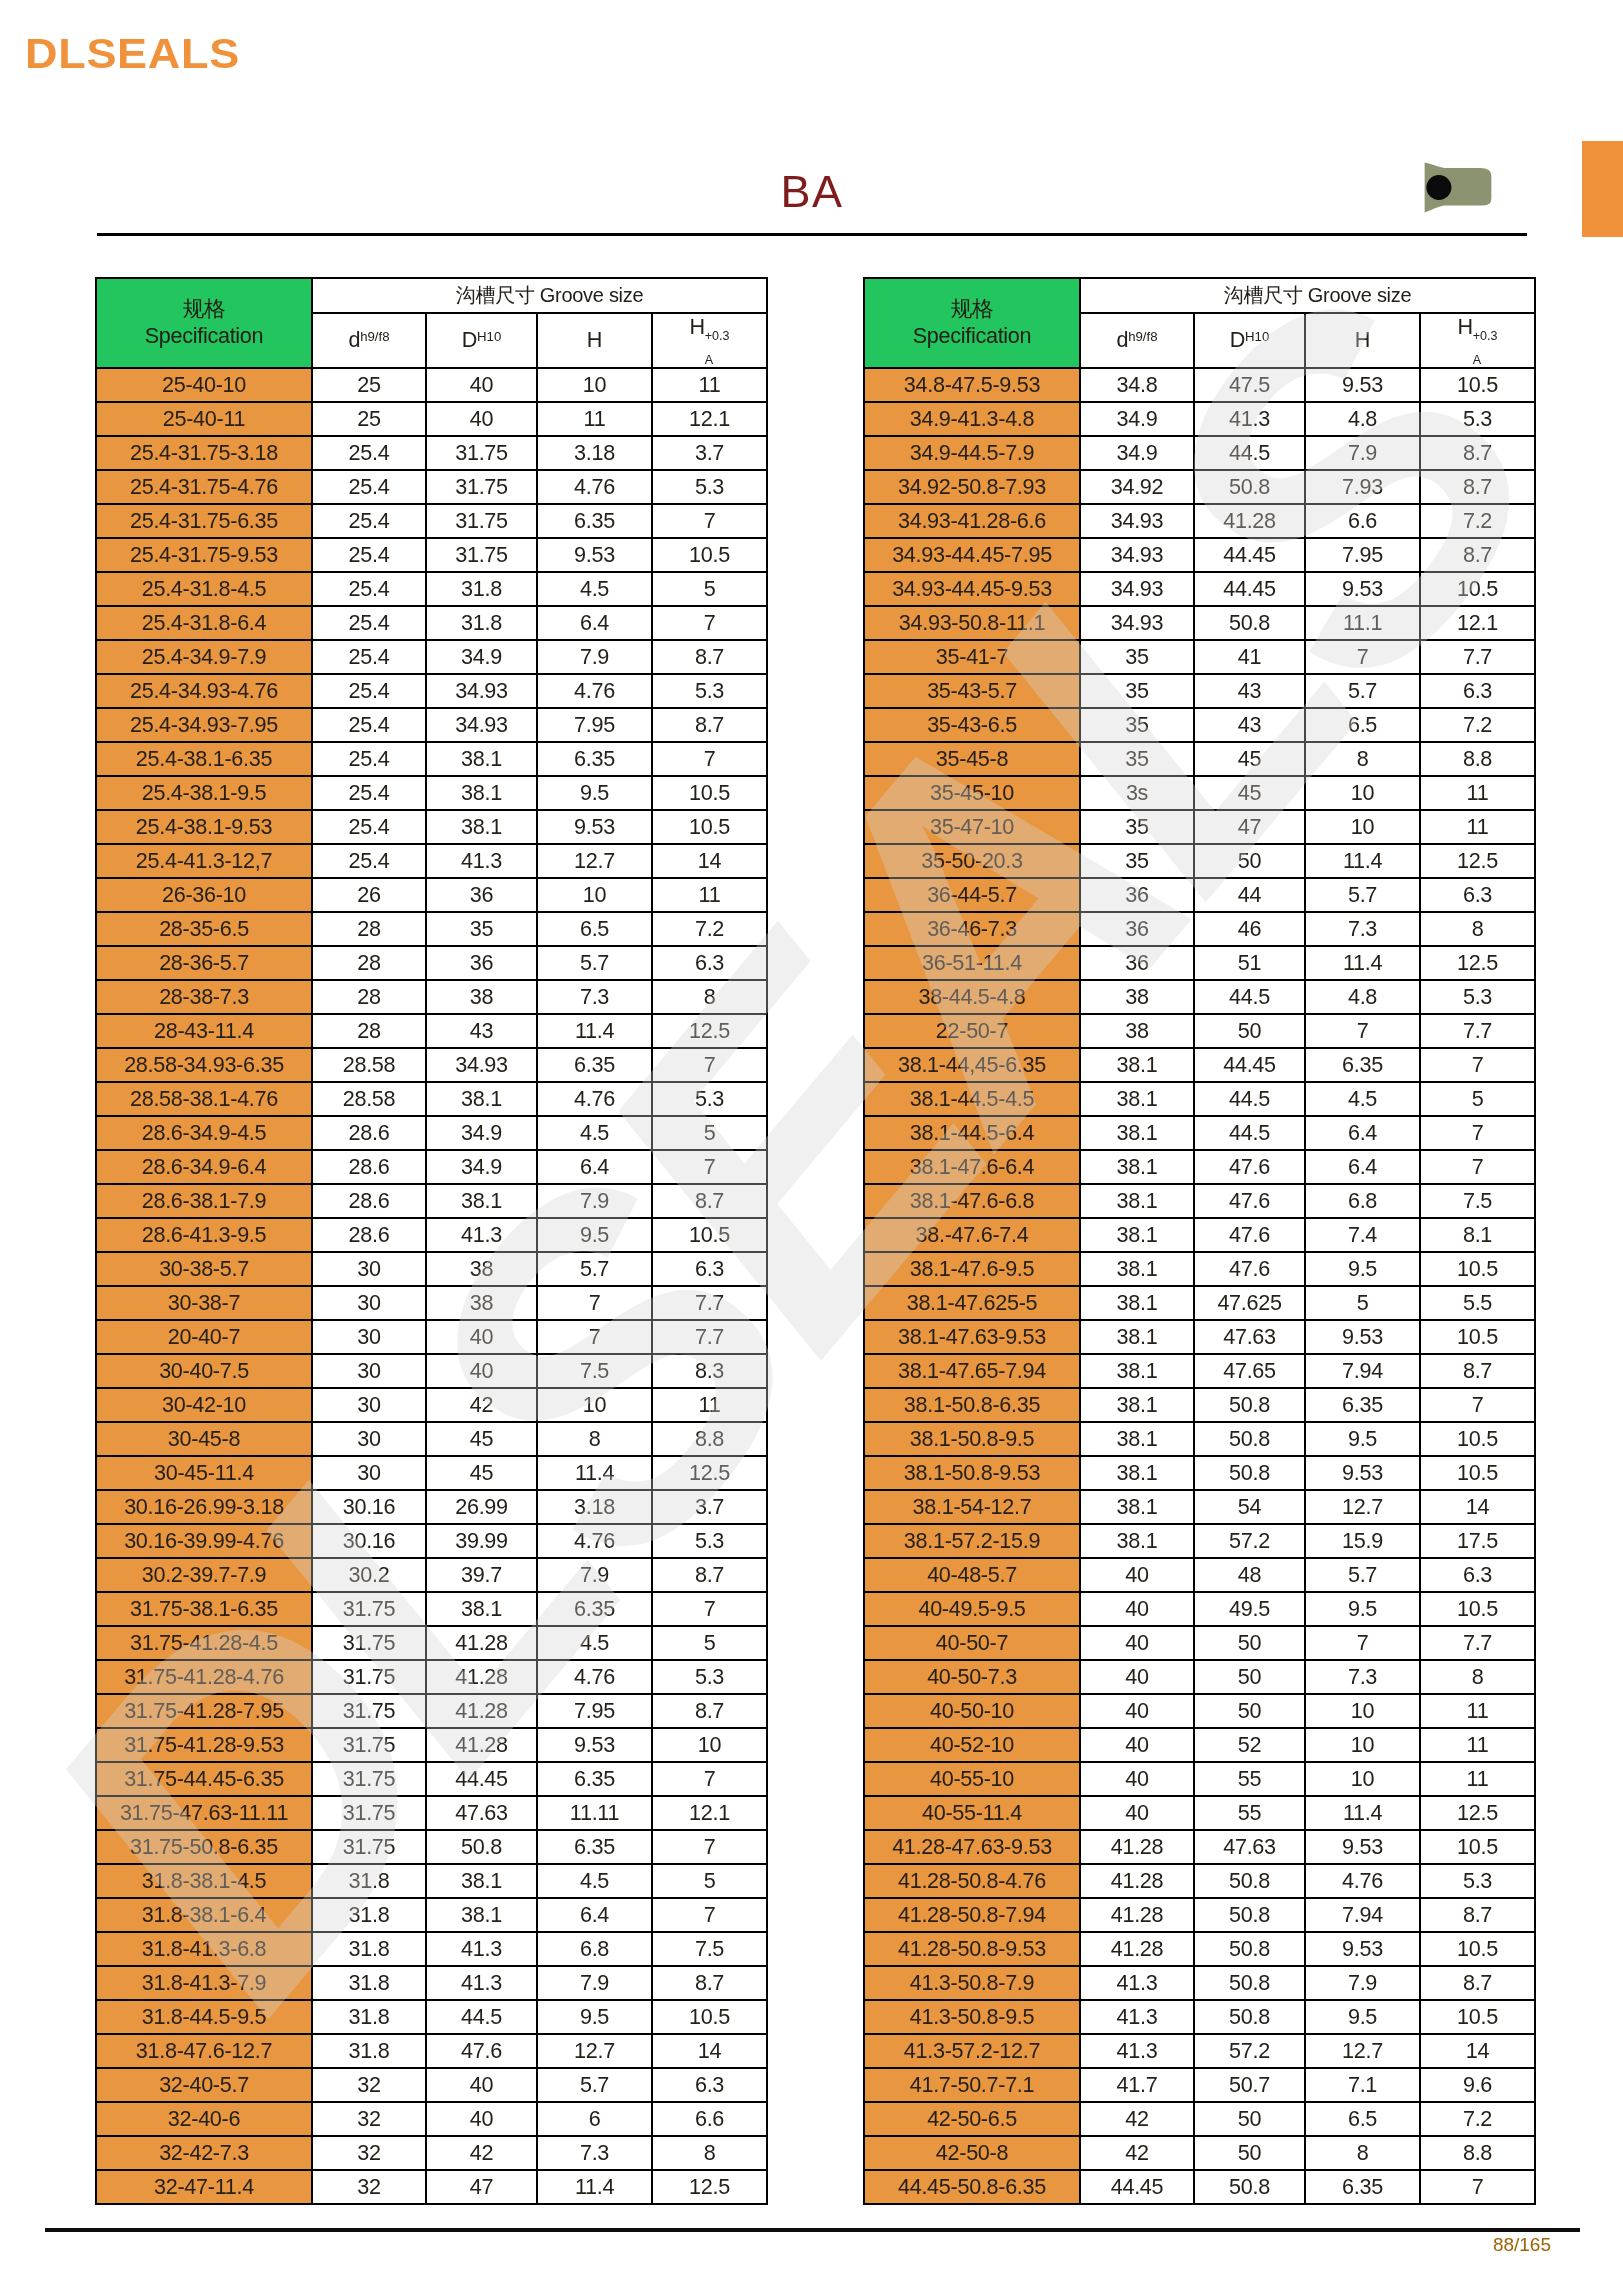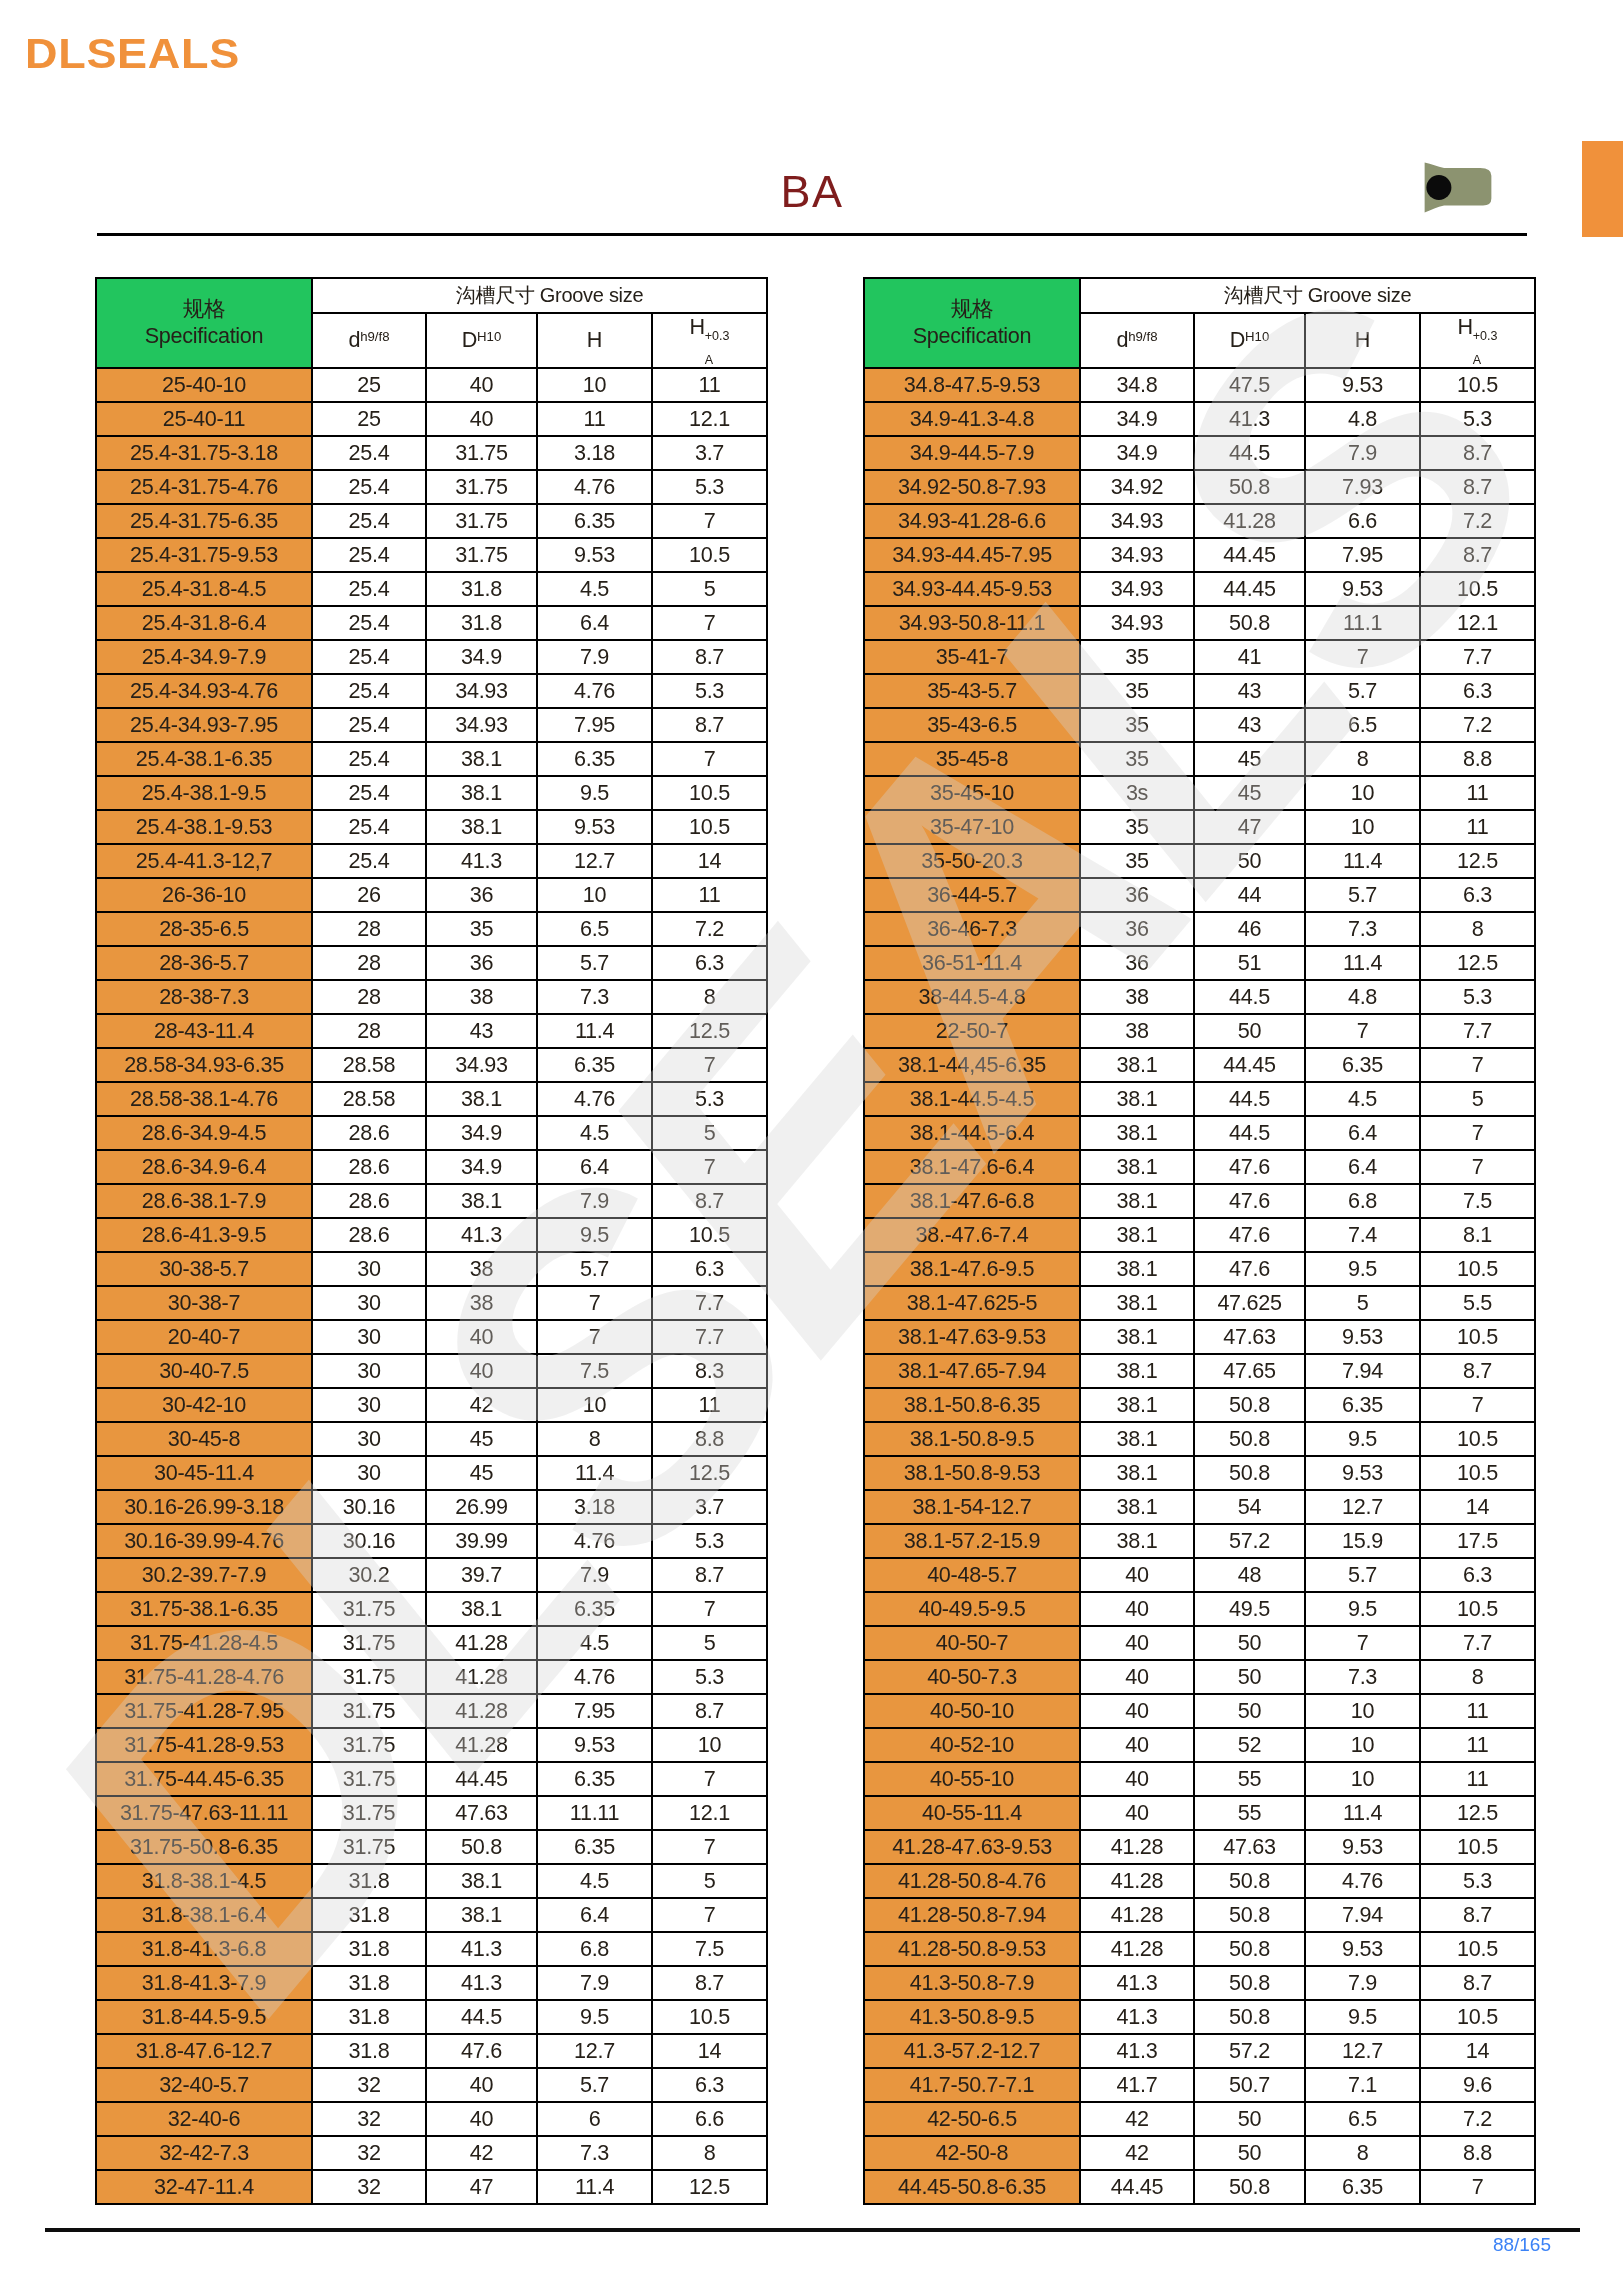--- a/index.html
+++ b/index.html
@@ -36,21 +36,21 @@
   th.groove-h { font-size:20px; height:33px;padding-left:20px; }
   tr.subhead th { font-size:21.6px; height:38px;margin-top:15px; }
   tbody td { height:32px; font-size:21.6px; background:#fff; }
   tbody td.spec { background:#E8963F; }
   sup.dim { font-size:13.2px; vertical-align:6.3px; letter-spacing:0; }
   .stack { display:inline-flex; flex-direction:column; line-height:1.0; font-size:12.5px; text-align:left; vertical-align:-5.6px; letter-spacing:0;gap:12px; }
   .stack .s-sup { display:block; }
   .stack .s-sub { display:block; }
   
   .footer-rule { position:absolute; left:45px; top:2228px; width:1535px; height:3.5px; background:#0d0d0d; }
-  .page-number { position:absolute; left:1419px; top:2234px; width:132px; text-align:right; font-size:19px; color:#3b82f6; }
+  .page-number { position:absolute; left:1419px; top:2234px; width:132px; text-align:right; font-size:19px; color:#a16207; }
 </style>
 </head>
 <body>
 
 <div class="logo">DLSEALS</div>
 <div class="page-title">BA</div>
 <div class="title-rule"></div>
 
 <svg class="seal-icon" viewBox="0 0 112 82">
   <path d="M8,5 C18,7 26,11 36,13 L88,13 Q104,13 104,24 L104,57 Q104,67 92,67 L36,67 C26,69 18,73 8,77 Z" fill="#8C9370"></path>

